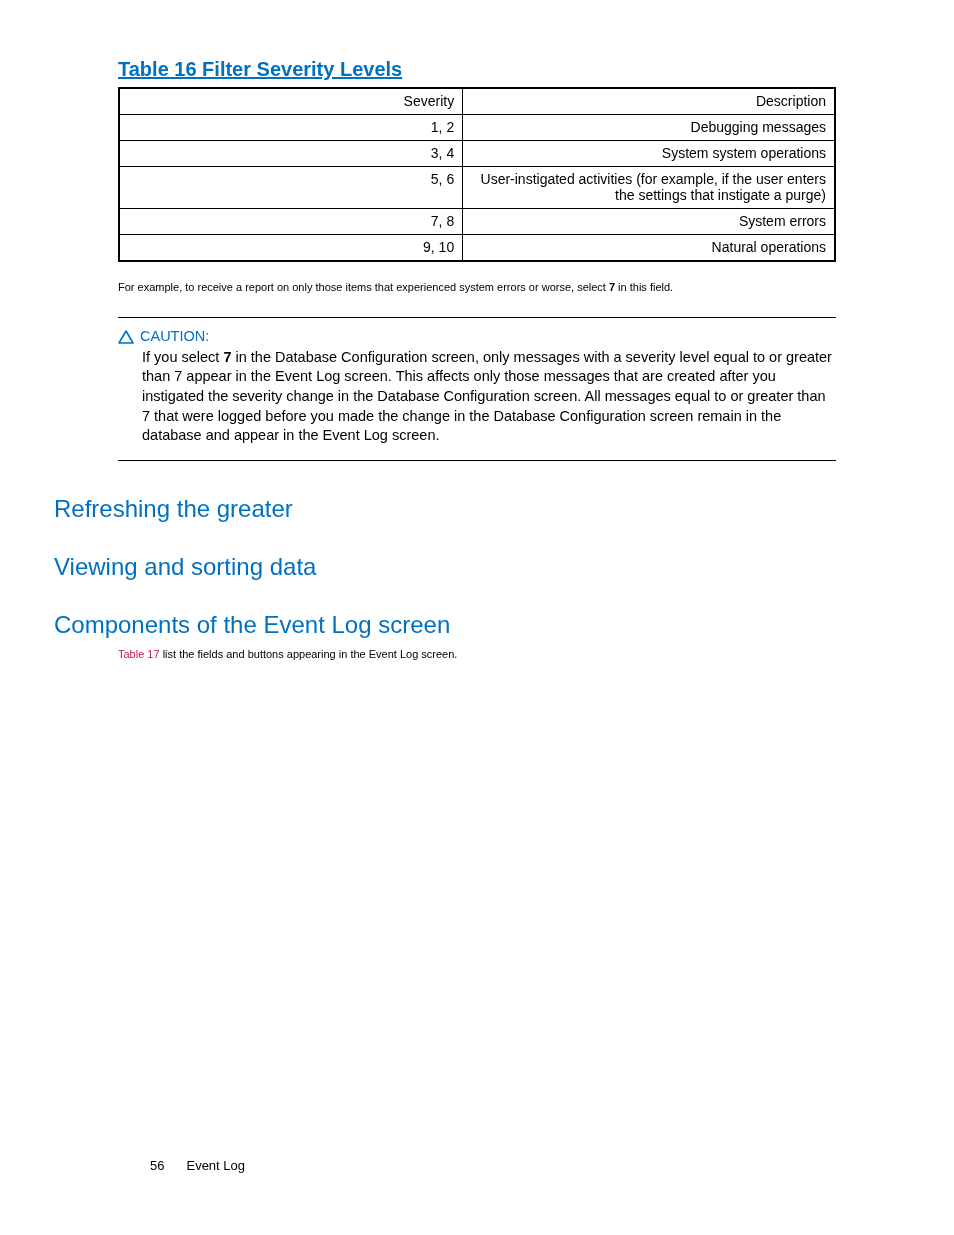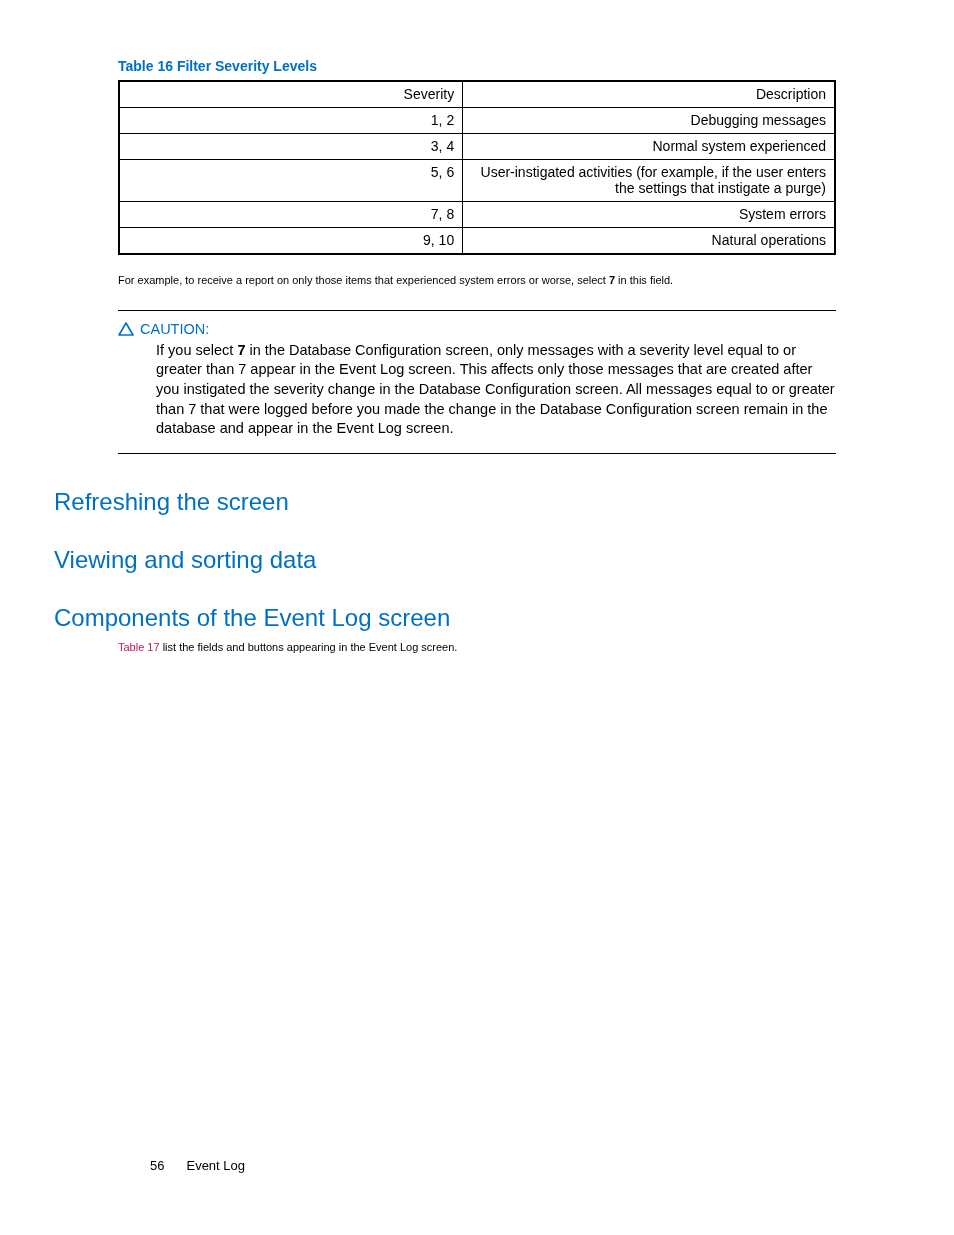--- a/index.html
+++ b/index.html
@@ -13,22 +13,23 @@
   .page {
     width: 954px;
     height: 1235px;
     position: relative;
     box-sizing: border-box;
     padding: 58px 118px 0 118px;
   }
   .table-title {
     color: #0070c0;
     font-weight: bold;
-    font-size: 14px;
+    font-size: 20px;
     margin: 0 0 6px 0;
+    text-decoration: underline;
   }
   table.severity {
     border-collapse: collapse;
     width: 100%;
     border: 2px solid #000;
   }
   table.severity td {
     border: 1px solid #000;
     padding: 4px 8px 5px 8px;
     font-size: 14px;
@@ -46,32 +47,32 @@
   .indent { margin-left: 0; }
   .para-after-table { margin-top: 18px; }
   .caution-block {
     margin-top: 22px;
     border-top: 1px solid #000;
     border-bottom: 1px solid #000;
     padding: 10px 0 14px 0;
   }
   .caution-head {
     display: flex;
-    align-items: center;
+    align-items: flex-end;
     gap: 6px;
     color: #0070c0;
     font-size: 14.5px;
     margin-bottom: 4px;
   }
   .caution-head svg { flex: 0 0 auto; }
   .caution-body {
     font-size: 14.5px;
     line-height: 1.35;
     font-weight: 300;
-    margin: 0 0 0 38px;
+    margin: 0 0 0 24px;
   }
   h2.section {
     color: #0070c0;
     font-weight: 300;
     font-size: 24px;
     margin: 30px 0 8px -64px;
   }
   h2.section.first-after-caution { margin-top: 34px; }
   .link-inline { color: #be185d; }
   .footer {
@@ -96,21 +97,21 @@
         <tr>
       <td>Severity</td>
       <td>Description</td>
     </tr>
     <tr>
       <td>1, 2</td>
       <td>Debugging messages</td>
     </tr>
     <tr>
       <td>3, 4</td>
-      <td>Normal system experienced</td>
+      <td>System system operations</td>
     </tr>
     <tr>
       <td>5, 6</td>
       <td>User-instigated activities (for example, if the user enters the settings that instigate a purge)</td>
     </tr>
     <tr>
       <td>7, 8</td>
       <td>System errors</td>
     </tr>
     <tr>
@@ -129,21 +130,21 @@
       <svg width="16" height="14" viewBox="0 0 16 14">
         <path d="M8 1 L15 13 L1 13 Z" fill="none" stroke="#0070c0" stroke-width="1.6" stroke-linejoin="round"></path>
       </svg>
       <span>CAUTION:</span>
     </div>
     <p class="caution-body">
       <span>If you select </span><b>7</b><span> in the Database Configuration screen, only messages with a severity level equal to or greater than 7 appear in the Event Log screen. This affects only those messages that are created after you instigated the severity change in the Database Configuration screen. All messages equal to or greater than 7 that were logged before you made the change in the Database Configuration screen remain in the database and appear in the Event Log screen.</span>
     </p>
   </div>
 
-  <h2 class="section first-after-caution">Refreshing the screen</h2>
+  <h2 class="section first-after-caution">Refreshing the greater</h2>
 
   <h2 class="section">Viewing and sorting data</h2>
 
   <h2 class="section">Components of the Event Log screen</h2>
   <p class="body-text indent">
     <span class="link-inline">Table 17</span><span> list the fields and buttons appearing in the Event Log screen.</span>
   </p>
 
   <div class="footer">
     <span class="pnum">56</span><span>Event Log</span>

